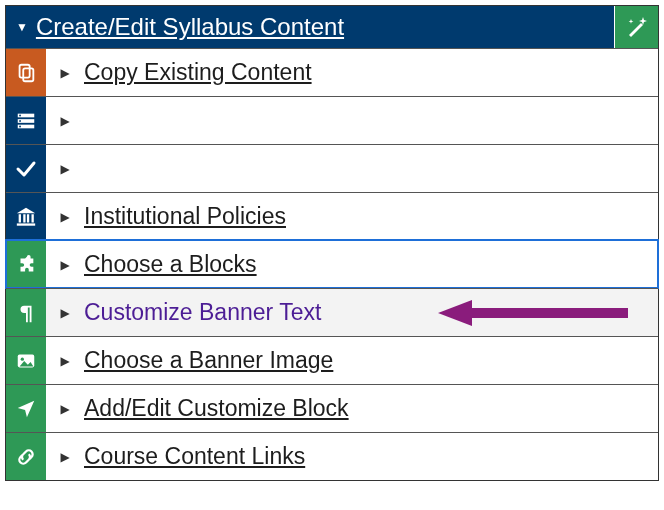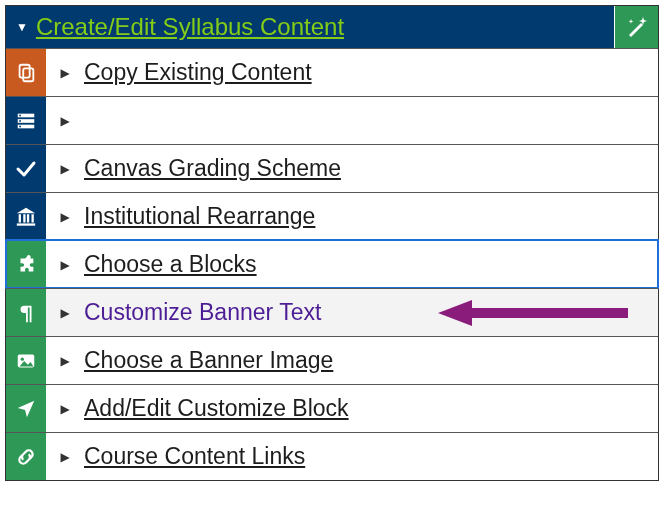--- a/index.html
+++ b/index.html
@@ -25,21 +25,21 @@
     display: flex;
     align-items: center;
     padding: 0 10px;
     gap: 8px;
   }
   .header-chevron {
     color: #fff;
     font-size: 12px;
   }
   .header-title {
-    color: #84cc16;
+    color: #ffffff;
     font-size: 24px;
     text-decoration: underline;
     cursor: pointer;
   }
   .header-magic {
     width: 44px;
     background: #2e9956;
     display: flex;
     align-items: center;
     justify-content: center;
@@ -151,38 +151,37 @@
   </div>
 
   <div class="row">
     <div class="row-icon bg-navy">
       <svg width="24" height="24" viewBox="0 0 24 24">
           <path d="M4 12 L10 18 L20 6" fill="none" stroke="#fff" stroke-width="3" stroke-linecap="round" stroke-linejoin="round"></path>
         </svg>
     </div>
     <div class="row-body">
       <span class="row-chevron">▶</span>
-      <span class="row-label">Canvas Grading Scheme</span>
     </div>
   </div>
 
   <div class="row">
     <div class="row-icon bg-navy">
       <svg width="22" height="22" viewBox="0 0 24 24">
           <path fill="#fff" d="M12 2 L22 8 L2 8 Z"></path>
           <rect x="4" y="9" width="2.5" height="9" fill="#fff"></rect>
           <rect x="9" y="9" width="2.5" height="9" fill="#fff"></rect>
           <rect x="13" y="9" width="2.5" height="9" fill="#fff"></rect>
           <rect x="18" y="9" width="2.5" height="9" fill="#fff"></rect>
           <rect x="2" y="19" width="20" height="2.5" fill="#fff"></rect>
         </svg>
     </div>
     <div class="row-body">
       <span class="row-chevron">▶</span>
-      <span class="row-label">Institutional Rearrange</span>
+      <span class="row-label">Institutional Policies</span>
     </div>
   </div>
 
   <div class="row highlight-border">
     <div class="row-icon bg-green">
       <svg width="22" height="22" viewBox="0 0 24 24">
           <path fill="#fff" d="M13 3 a2 2 0 1 1 4 0 v2 h3 v5 h-2 a2 2 0 1 0 0 4 h2 v5 h-5 v-2 a2 2 0 1 0 -4 0 v2 h-5 v-5 h2 a2 2 0 1 0 0 -4 h-2 v-5 h5 Z"></path>
         </svg>
     </div>
     <div class="row-body">

